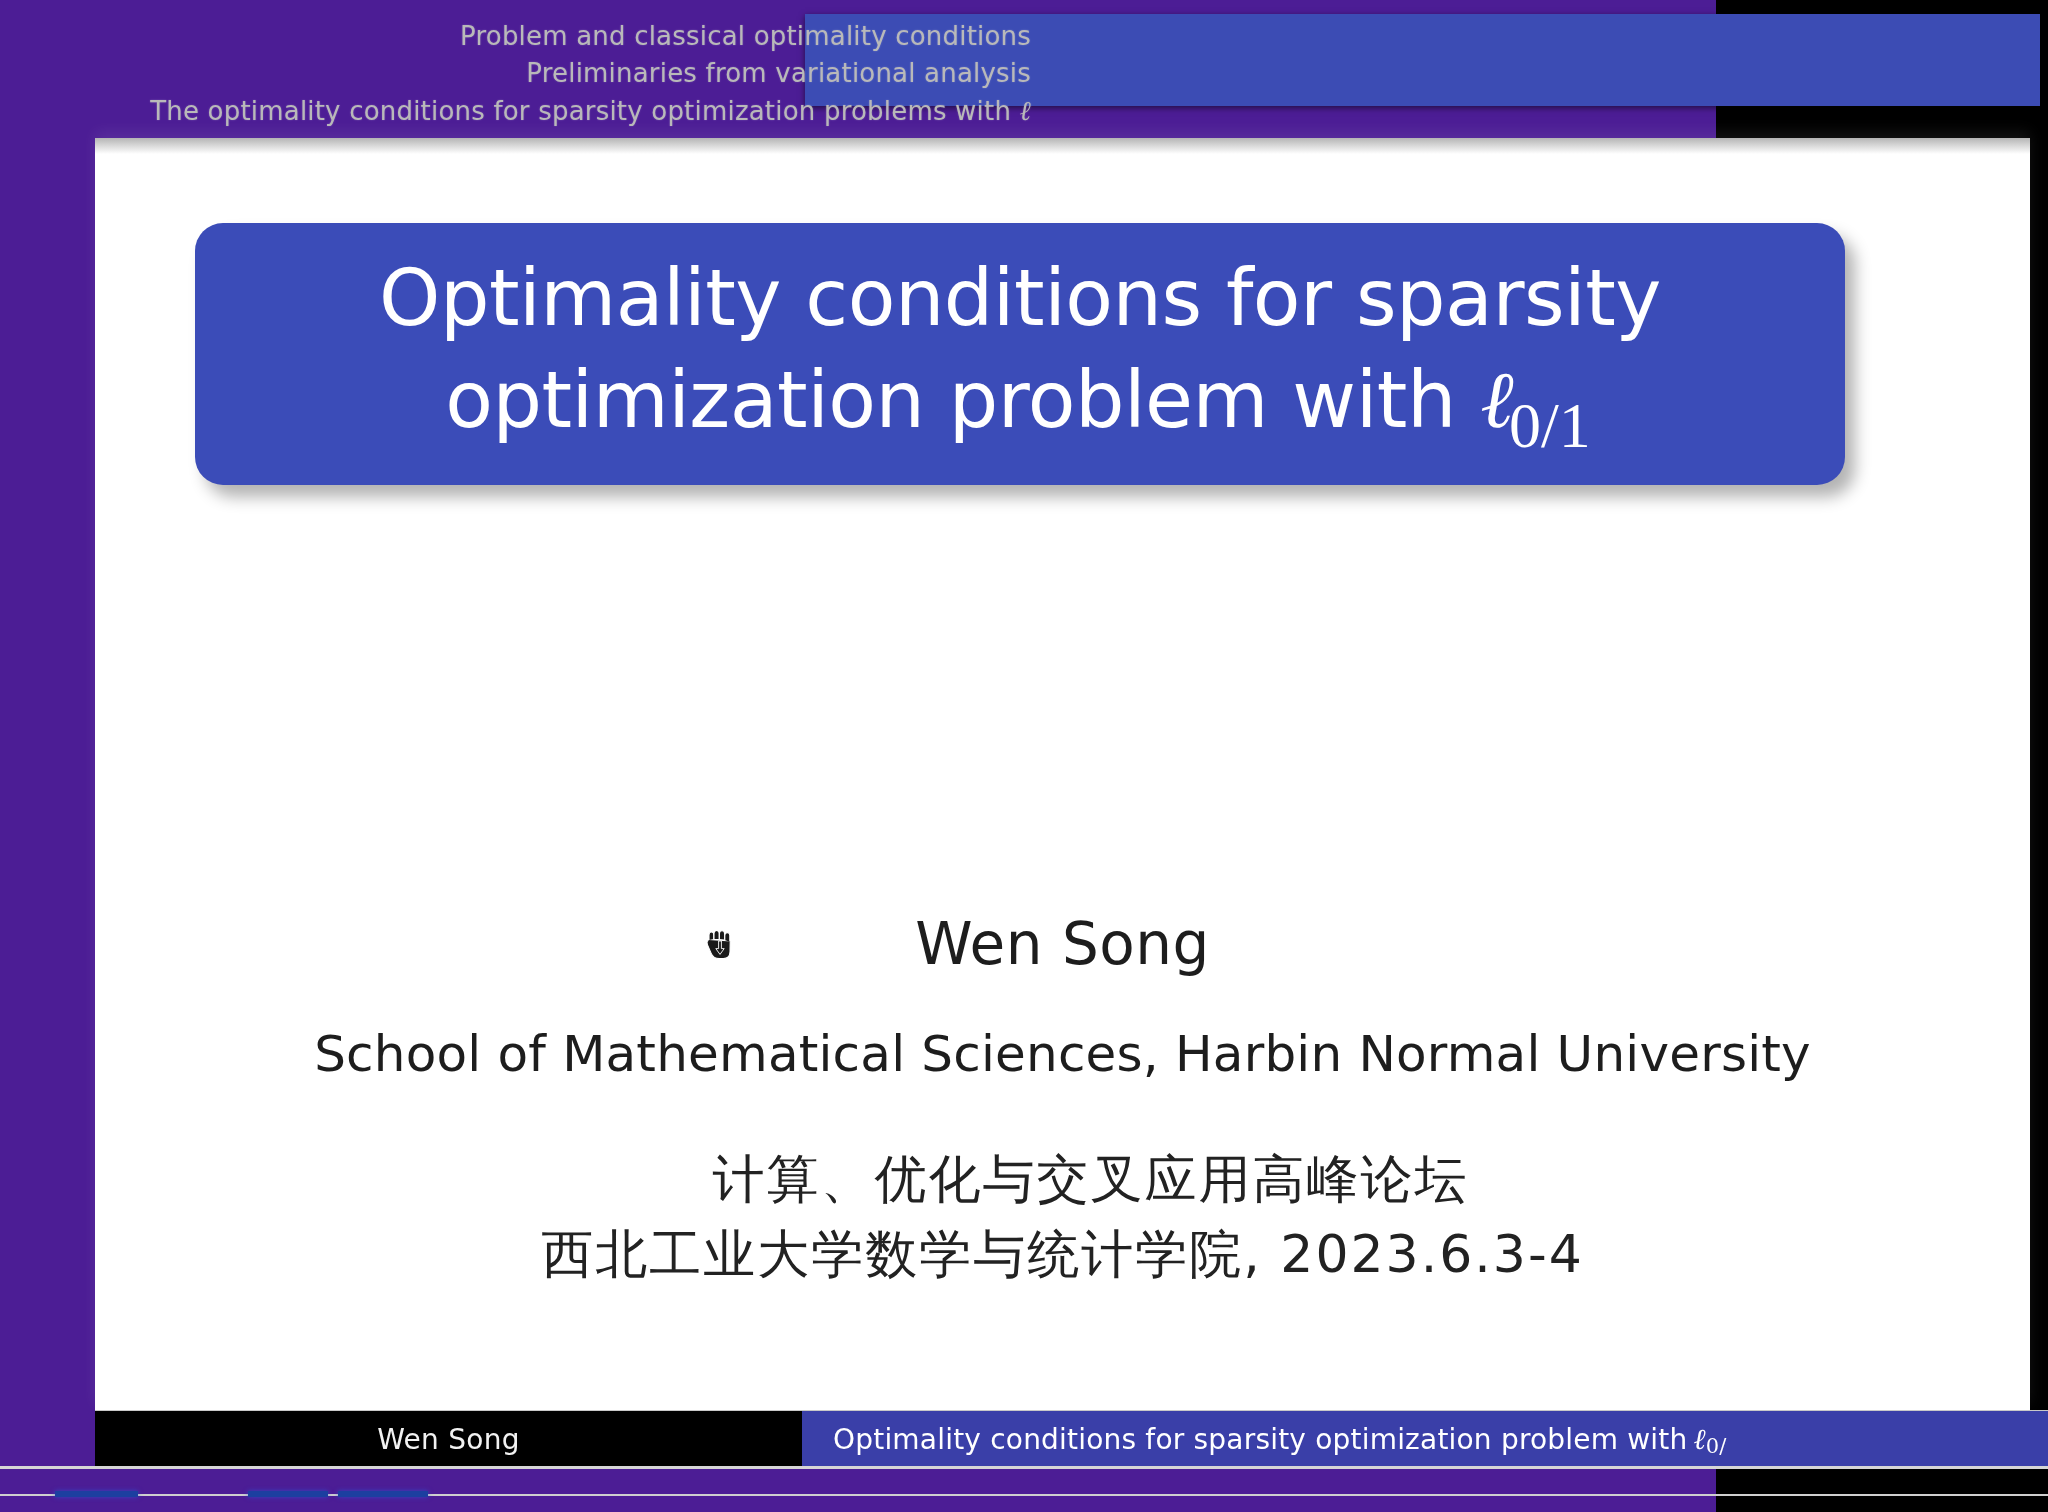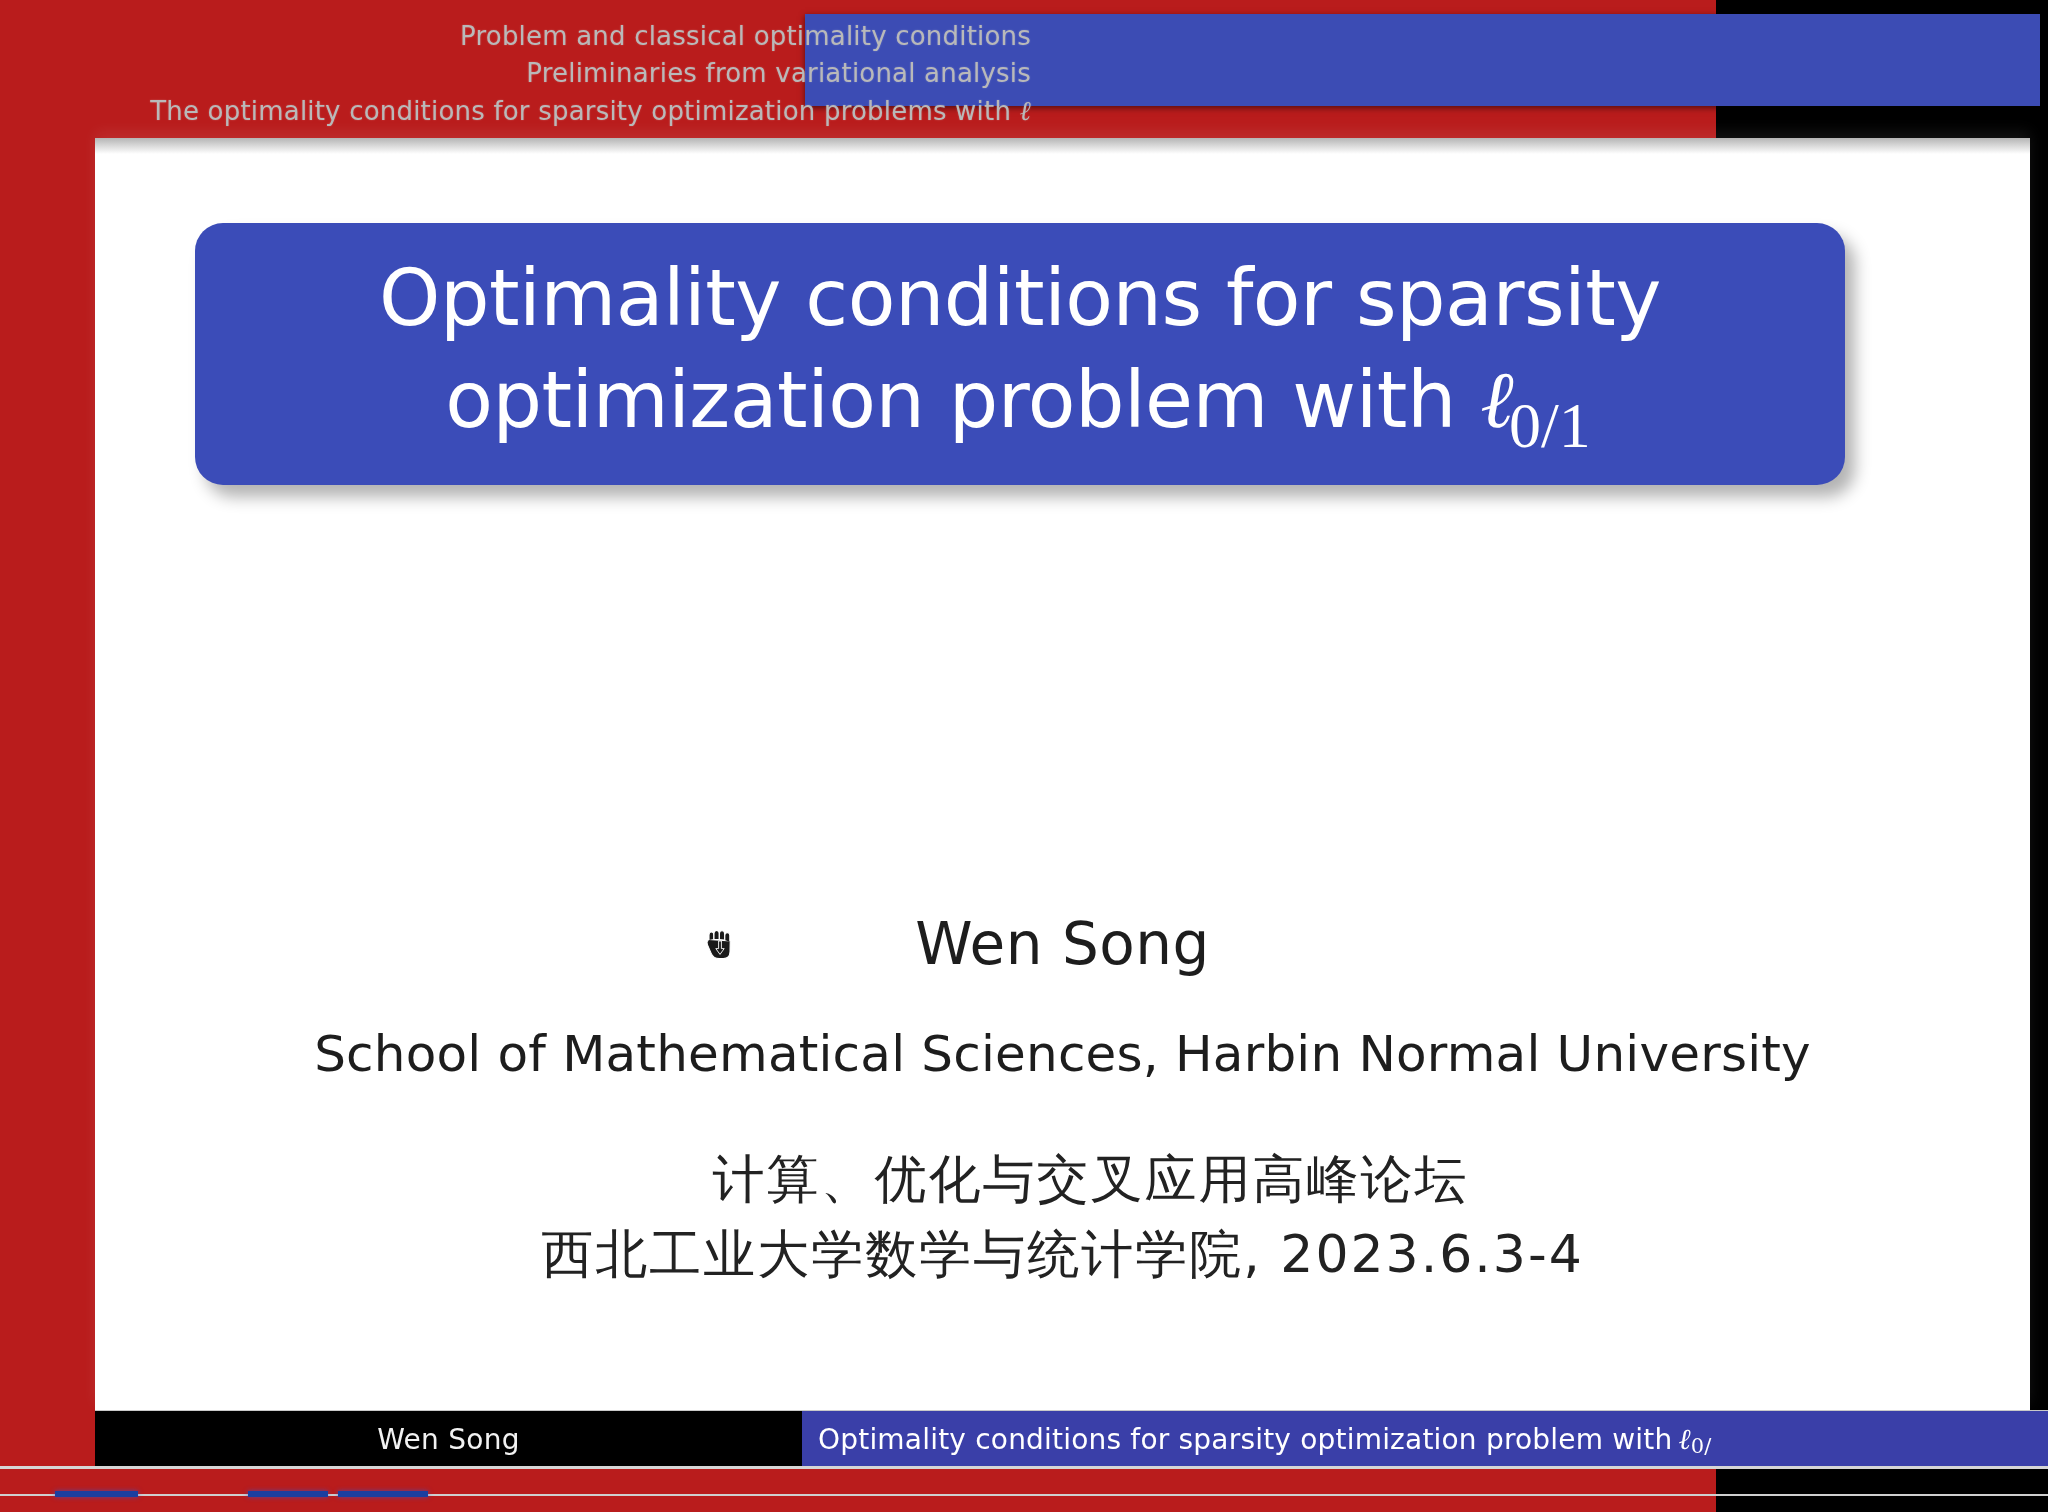--- a/index.html
+++ b/index.html
@@ -12,21 +12,21 @@
     height: 1512px;
     overflow: hidden;
     font-family: "DejaVu Sans", sans-serif;
   }
 
   
   #screen {
     position: relative;
     width: 1716px;
     height: 1512px;
-    background: #b91c1c;
+    background: #4c1d95;
   }
 
   
   #nav-header {
     position: absolute;
     left: 0;
     top: 18px;
     width: 1053px;
     text-align: right;
     color: #b9b9b9;
@@ -185,21 +185,21 @@
     font-family: "DejaVu Sans", sans-serif;
     font-size: 28px;
     letter-spacing: 0.3px;
   }
   #foot-title {
     flex: 1 1 auto;
     background: #3a3fa8;
     color: #ffffff;
     display: flex;
     align-items: center;
-    padding-left: 16px;
+    padding-left: 31px;
     font-family: "DejaVu Sans", sans-serif;
     font-size: 28px;
     letter-spacing: 0.2px;
     white-space: nowrap;
     overflow: hidden;
   }
   #foot-title .ell {
     font-family: "DejaVu Serif", serif;
     font-style: italic;
     font-size: 29px;

